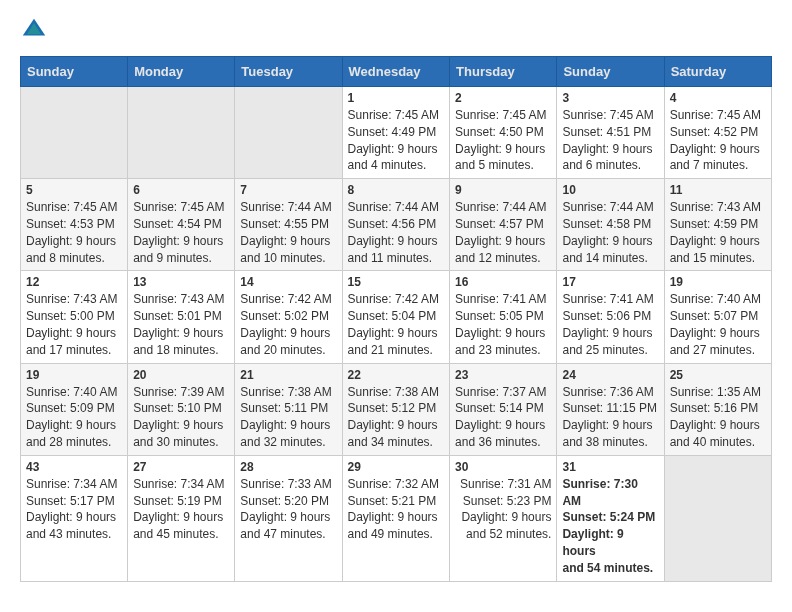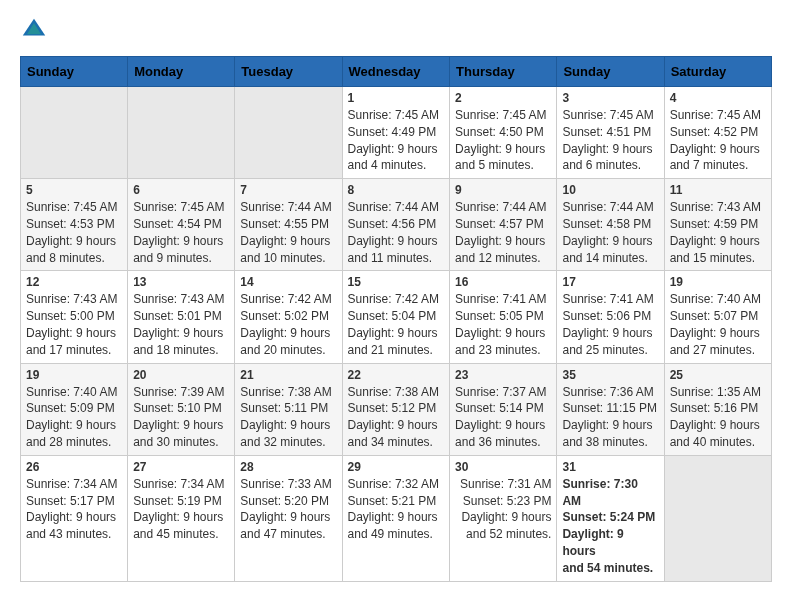--- a/index.html
+++ b/index.html
@@ -58,21 +58,21 @@
       color: #555;
       margin-top: 2px;
     }
     .calendar {
       width: 100%;
       border-collapse: collapse;
       border: 1px solid #ccc;
     }
     .calendar th {
       background: #2a6db5;
-      color: #000000;
+      color: #e5e5e5;
       font-size: 13px;
       font-weight: bold;
       padding: 7px 6px;
       text-align: left;
       border: 1px solid #1e5a9a;
     }
     .calendar td {
       vertical-align: top;
       border: 1px solid #ccc;
       padding: 4px 5px;
@@ -310,37 +310,37 @@
 and 34 minutes.</div>
           </td>
           <td>
             <span class="day-number">23</span>
             <div class="day-info" style="white-space: pre-line;">Sunrise: 7:37 AM
 Sunset: 5:14 PM
 Daylight: 9 hours
 and 36 minutes.</div>
           </td>
           <td>
-            <span class="day-number">35</span>
+            <span class="day-number">24</span>
             <div class="day-info" style="white-space: pre-line;">Sunrise: 7:36 AM
 Sunset: 11:15 PM
 Daylight: 9 hours
 and 38 minutes.</div>
           </td>
           <td>
             <span class="day-number">25</span>
             <div class="day-info" style="white-space: pre-line;">Sunrise: 1:35 AM
 Sunset: 5:16 PM
 Daylight: 9 hours
 and 40 minutes.</div>
           </td>
         </tr>
         <tr class="row-odd">
           <td>
-            <span class="day-number">26</span>
+            <span class="day-number">43</span>
             <div class="day-info" style="white-space: pre-line;">Sunrise: 7:34 AM
 Sunset: 5:17 PM
 Daylight: 9 hours
 and 43 minutes.</div>
           </td>
           <td>
             <span class="day-number">27</span>
             <div class="day-info" style="white-space: pre-line;">Sunrise: 7:34 AM
 Sunset: 5:19 PM
 Daylight: 9 hours

